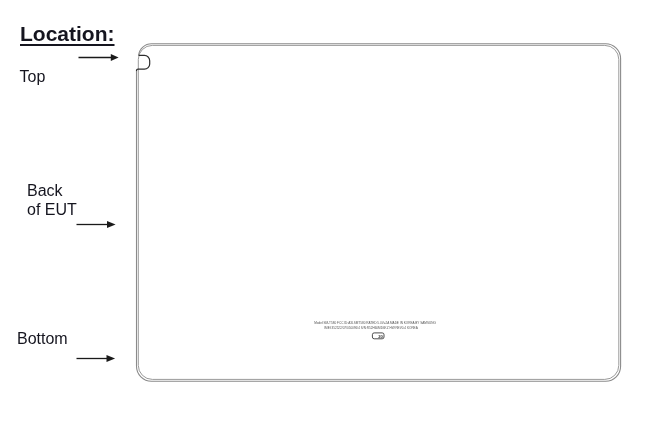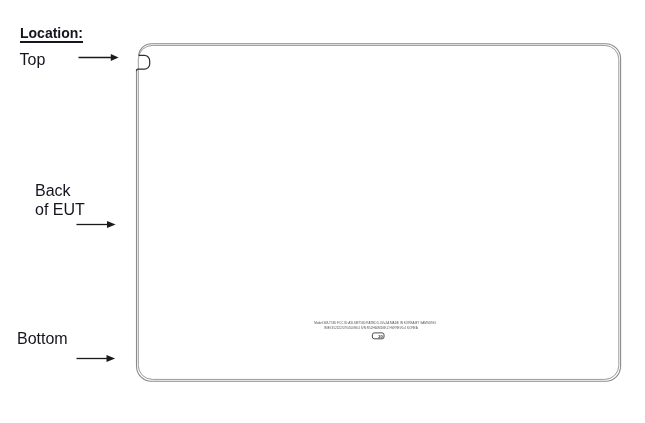--- a/index.html
+++ b/index.html
@@ -2,25 +2,25 @@
 <html><head>
 <meta charset="utf-8">
 <style>
 html,body{margin:0;padding:0;background:#ffffff;width:645px;height:423px;overflow:hidden}
 body{font-family:"Liberation Sans",sans-serif;position:relative}
 .lbl{position:absolute;color:#15151f;font-size:16px;line-height:19px;white-space:pre}
 </style>
 </head>
 <body>
 
-<div class="lbl" style="left:20px;top:23.5px;font-size:14px;font-weight:bold;text-decoration:underline;text-decoration-thickness:2px;text-underline-offset:3px">Location:</div>
+<div class="lbl" style="left:20px;top:23.5px;font-size:21px;font-weight:bold;text-decoration:underline;text-decoration-thickness:2px;text-underline-offset:3px">Location:</div>
 
-<div class="lbl" style="left:19.5px;top:50px">Top</div>
+<div class="lbl" style="left:19.5px;top:67px">Top</div>
 
-<div class="lbl" style="left:35px;top:181.1px">Back
+<div class="lbl" style="left:27px;top:181.1px">Back
 of EUT</div>
 
 <div class="lbl" style="left:17px;top:328.6px">Bottom</div>
 
 <svg width="645" height="423" viewBox="0 0 645 423" style="position:absolute;left:0;top:0">
 
   <g>
     <line x1="78.5" y1="57.5" x2="111.5" y2="57.5" stroke="#1a1a1a" stroke-width="1.3"></line>
     <path d="M 110.8 53.9 L 118.6 57.5 L 110.8 61.1 Z" fill="#1a1a1a"></path>
   </g>

